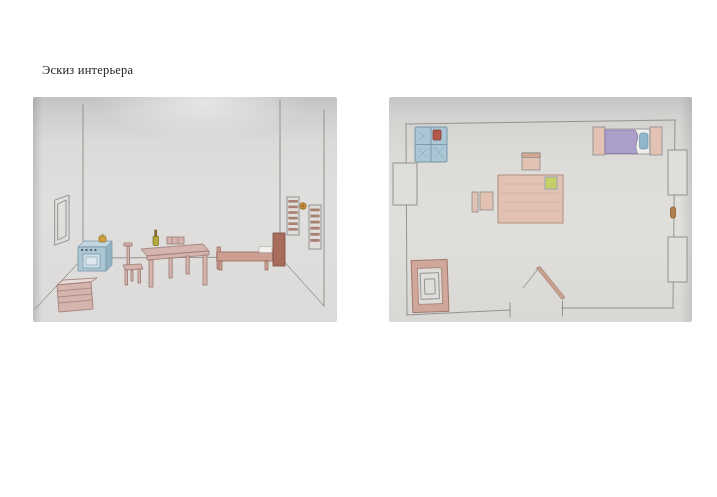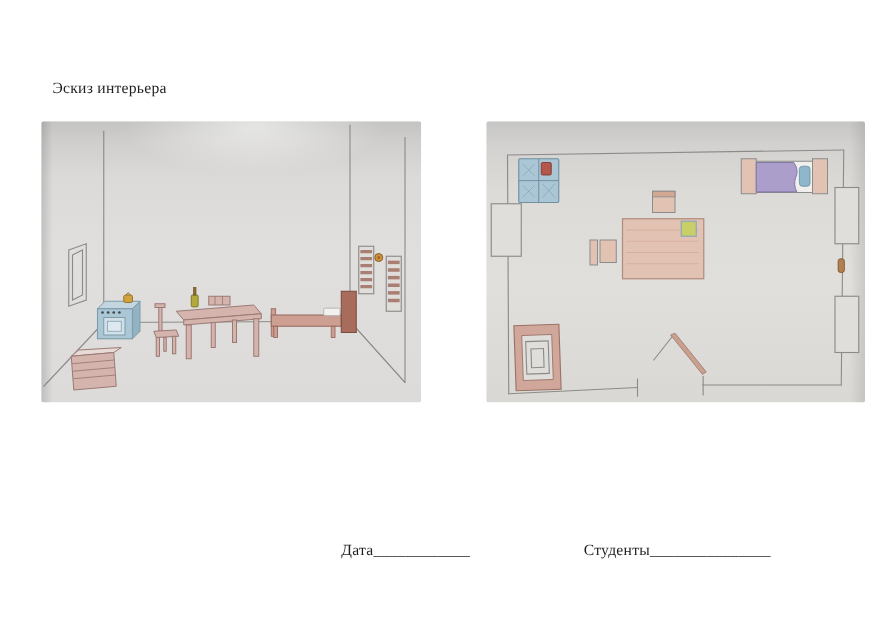--- a/index.html
+++ b/index.html
@@ -205,16 +205,14 @@
       </g>
 
       <g>
         <path class="pencil" d="M134,191 L149,172"></path>
         <polygon points="147.5,171 151,169.5 176,200.5 173,202.5" style="fill:var(--door-tan);stroke:#9a7265;stroke-width:.6"></polygon>
         <path class="pencil" d="M121,206 V220 M173.5,204 V219"></path>
       </g>
     </svg>
   </figure>
 
-  <div class="blank-label date">Дата____________</div>
-  <div class="blank-label students">Студенты_______________</div>
 
 </div>
 
 </body></html>

